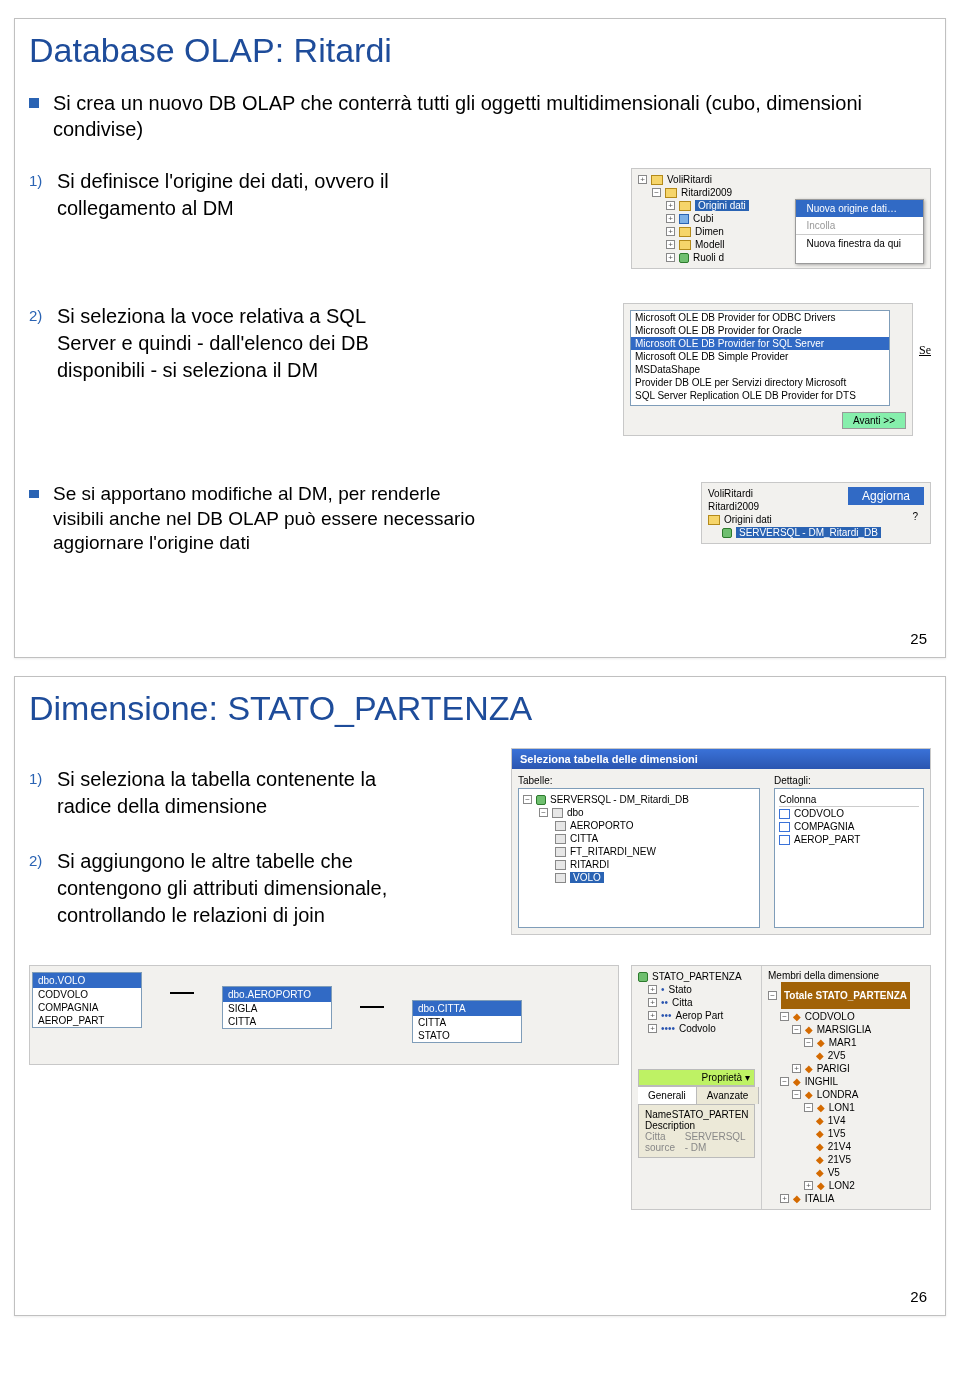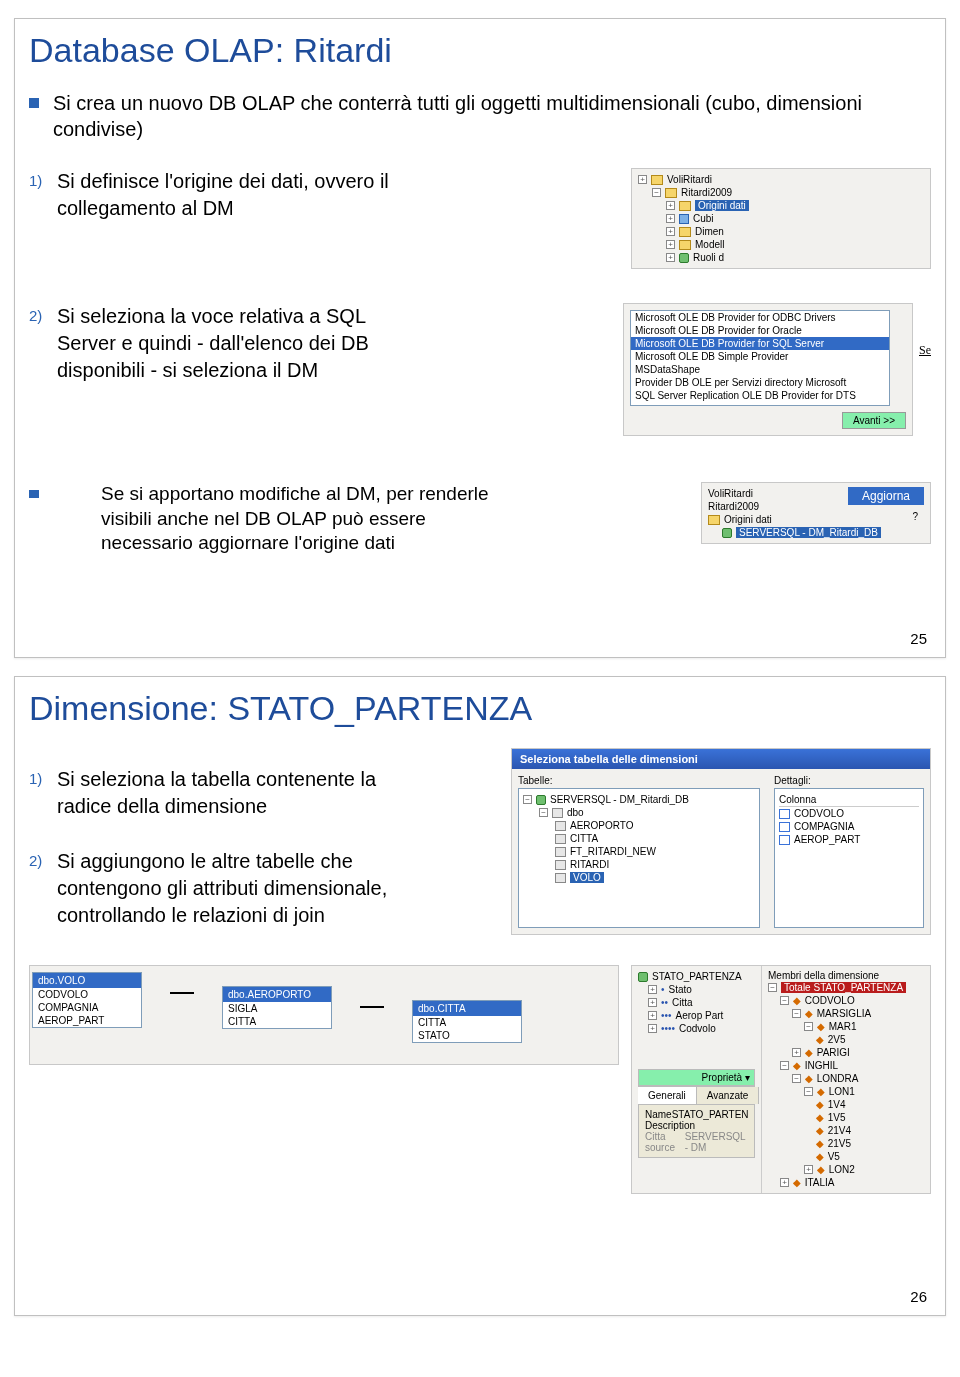--- a/index.html
+++ b/index.html
@@ -130,21 +130,21 @@
   .tablebox { background:#fff; border:1px solid #7f9db9; font-size:10px; width:110px;}
   .tablebox .thdr { background:#316ac5; color:#fff; padding:2px 5px;}
   .tablebox .tbody div { padding:1px 5px;}
   .connector { width:24px; height:2px; background:#000; margin-top:20px;}
 
   .hier-panel { width: 300px; font-size:10px; }
   .hier-panel .section { padding:4px 6px; }
   .hier-item { display:flex; align-items:center; gap:4px; padding:1px 0; }
   .dot1 { color:#2a55b0; }
   .diamond { color:#d46a00;}
-  .hier-highlight { background:#b91c1c; color:#fff; padding:0 3px;}
+  .hier-highlight { background:#a16207; color:#fff; padding:8px 3px;font-weight:bold;}
   .tabstrip { display:flex; border-top:1px solid #bbb; font-size:10px;}
   .tabstrip div { padding:3px 10px; border-right:1px solid #bbb; background:#ece9d8;}
   .tabstrip .active { background:#fff;}
   .propbox { background:#ece9d8; border:1px solid #bbb; padding:4px 6px; font-size:10px;}
 </style>
 </head>
 <body>
 
 <div class="slide">
   <h1 class="slide-title">Database OLAP: Ritardi</h1>
@@ -192,20 +192,25 @@
             <div class="tree-node tree-indent2">
                 <span class="plusminus">+</span>
                 <span class="folder-icon"></span>
                 <span>Modell</span>
               </div>
             <div class="tree-node tree-indent2">
                 <span class="plusminus">+</span>
                 <span class="green-icon"></span>
                 <span>Ruoli d</span>
               </div>
+          </div>
+          <div class="ctxmenu">
+            <div class="hl">Nuova origine dati…</div>
+            <div style="color:#999;">Incolla</div>
+            <div style="border-top:1px solid #ccc;">Nuova finestra da qui</div>
           </div>
         </div>
       </div>
     </div>
   </div>
 
   <div class="row" style="margin-top:34px;">
     <div style="display:flex;">
       <div class="num">2)</div>
       <div class="num-text" style="max-width:320px;">Si seleziona la voce relativa a SQL Server e quindi - dall'elenco dei DB disponibili - si seleziona il DM</div>
@@ -223,21 +228,21 @@
           <div>SQL Server Replication OLE DB Provider for DTS</div>
         </div>
         <span class="btn">Avanti &gt;&gt;</span>
         <div style="clear:both;"></div>
       </div>
       <div style="font-family:Tahoma; font-size:12px; text-decoration:underline; margin-top:40px;">Se</div>
     </div>
   </div>
 
   <div class="row" style="margin-top:46px; align-items:flex-start;">
-    <div class="bullet-row" style="max-width:460px; margin-bottom:0;gap:48px;">
+    <div class="bullet-row" style="max-width:460px; margin-bottom:0;">
       <div class="sq small"></div>
       <div class="bullet-text" style="font-size:19px;">Se si apportano modifiche al DM, per renderle visibili anche nel DB OLAP può essere necessario aggiornare l'origine dati</div>
     </div>
 
     <div class="panel refresh-panel" style="padding:4px 6px;">
       <div style="display:flex; justify-content:space-between;">
         <div style="flex:1;">
           <div class="tree-node">
               <span>VoliRitardi</span>
             </div>
@@ -396,21 +401,21 @@
               <span class="dot1">•••</span>
               <span>Aerop Part</span>
             </div>
           <div class="hier-item" style="padding-left:10px;">
               <span class="plusminus">+</span>
               <span class="dot1">••••</span>
               <span>Codvolo</span>
             </div>
 
           <div style="margin-top:34px;">
-            <div style="text-align:right; padding:2px 4px; border:1px solid #bbb; background:#86efac;"><span>Proprietà</span> <span>▾</span></div>
+            <div style="text-align:right; padding:2px 4px; border:1px solid #bbb; background:#bef264;"><span>Proprietà</span> <span>▾</span></div>
             <div class="tabstrip">
               <div class="active">Generali</div>
               <div>Avanzate</div>
             </div>
             <div class="propbox">
               <div style="display:flex; justify-content:space-between;">
                   <span>Name</span>
                   <span>STATO_PARTEN</span>
                 </div>
               <div><span>Description</span></div>

